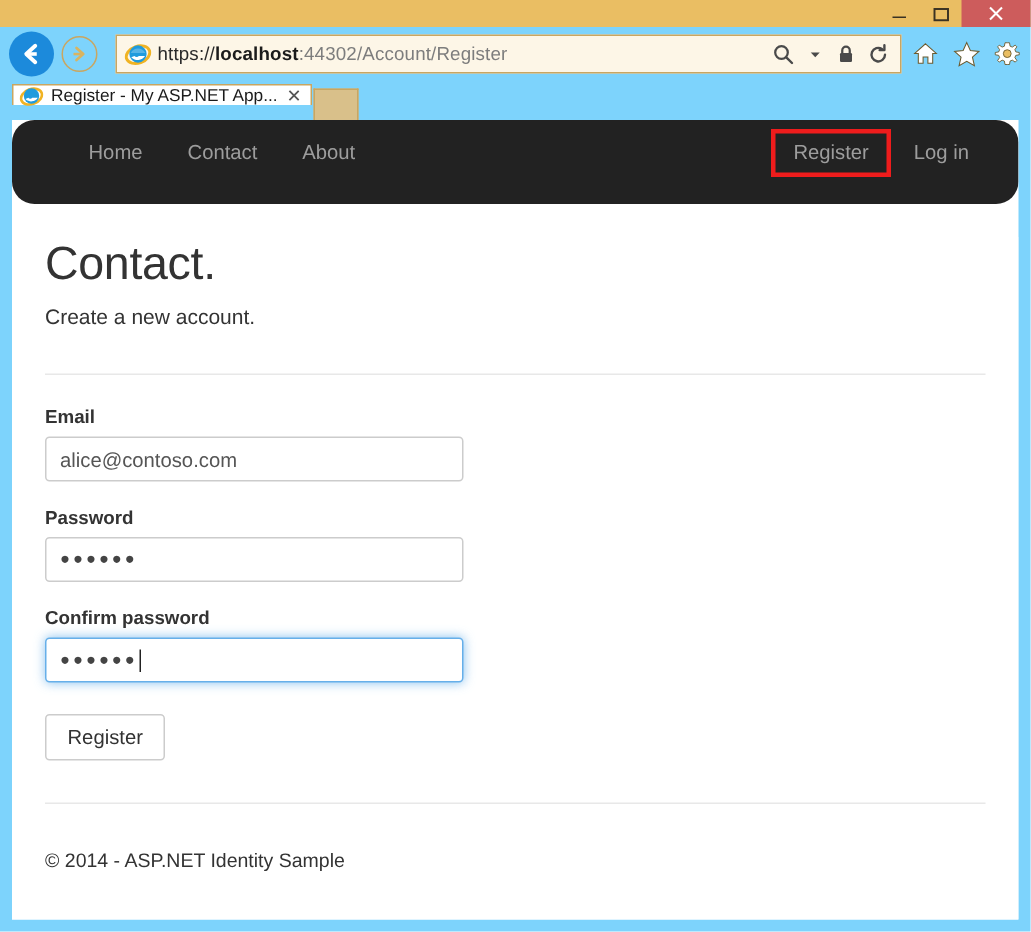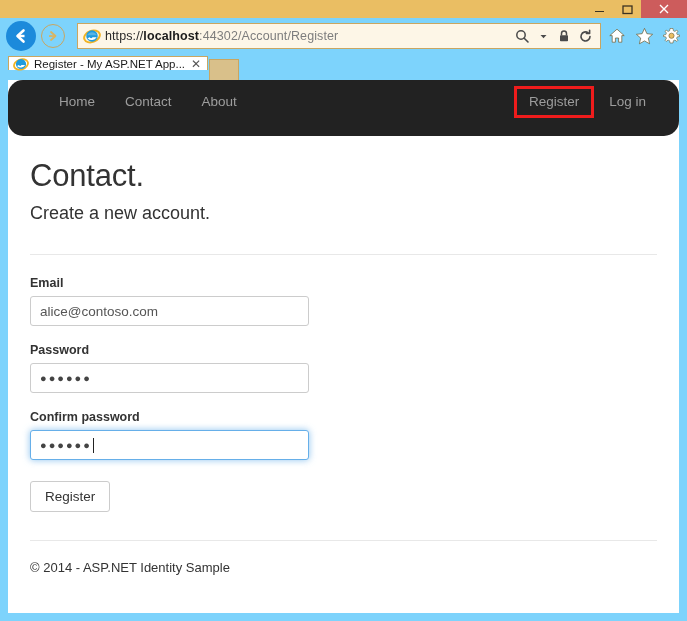--- a/index.html
+++ b/index.html
@@ -253,21 +253,21 @@
     position: relative;
   }
   .page-title {
     font-size: 31px;
     font-weight: normal;
     color: #333333;
     margin: 22px 0 0 0;
     letter-spacing: -0.2px;
   }
   .page-subtitle {
-    font-size: 18px;
+    font-size: 14px;
     color: #333333;
     margin: 9px 0 0 0;
     font-weight: normal;
   }
   .divider {
     height: 1px;
     background: #e8e8e8;
     margin: 30px 0 0 0;
     border: none;
   }
@@ -337,21 +337,21 @@
 
   .footer-divider {
     height: 1px;
     background: #e8e8e8;
     margin: 28px 0 0 0;
     border: none;
   }
   .footer-text {
     font-size: 13px;
     color: #333333;
-    margin-top: 19px;
+    margin-top: 30px;
   }
 </style>
 </head>
 <body>
 
 <div class="browser-window">
 
   <div class="titlebar">
     <div class="win-controls">
       <div class="win-btn">

